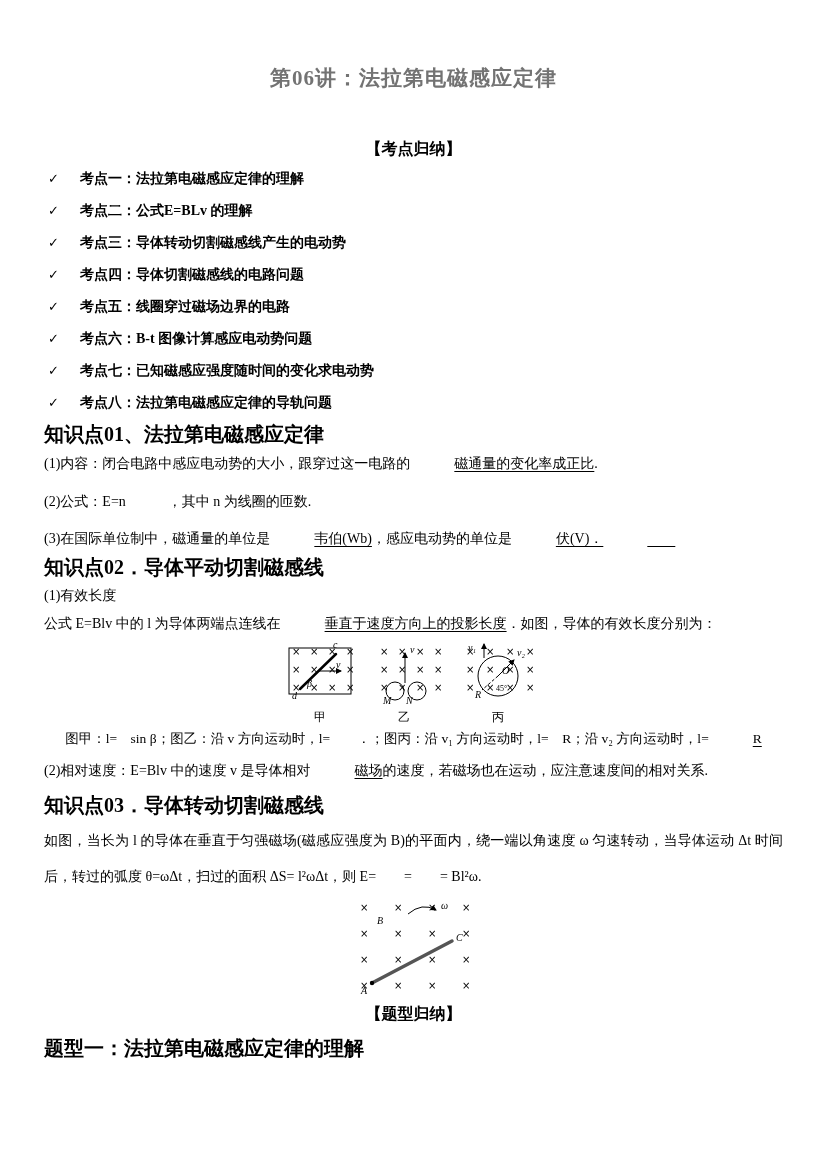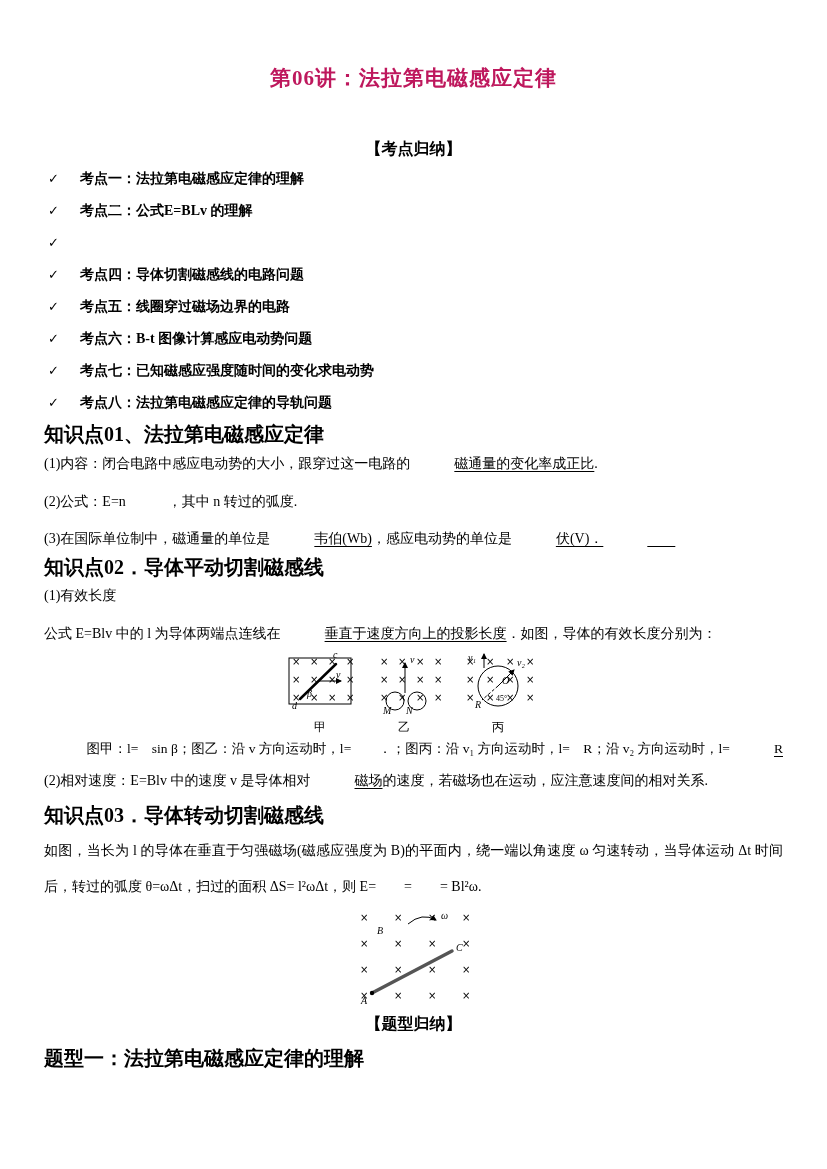--- a/index.html
+++ b/index.html
@@ -12,60 +12,61 @@
   .page { width:827px; height:1169px; padding:64px 44px 0 44px; }
   .title { text-align:center; font-size:21px; font-weight:bold; letter-spacing:1px; line-height:28px; }
   .section-head { text-align:center; font-size:16px; font-weight:bold; line-height:22px; }
   .kaodian-list { }
   .kd-item { display:flex; align-items:baseline; font-size:14px; font-weight:bold; line-height:19px; margin-bottom:13px; }
   .check { width:30px; margin-left:4px; font-family:"DejaVu Sans",sans-serif; font-weight:normal; font-size:13px; flex:none; }
   .kd-label { padding-left:2px; }
   .kp-head { font-size:20px; font-weight:bold; line-height:19px; }
   .body { font-size:14px; line-height:22px; text-align:justify; }
   .tall { line-height:36px; }
-  .nowrap { white-space:nowrap; font-size:13.5px; text-align:right; }
+  .nowrap { white-space:nowrap; font-size:13.5px; text-align:center; }
   .u { text-decoration:underline; text-underline-offset:3px;padding-left:44px; }
   .i { }
   .fig { display:flex; justify-content:center; }
   
-  .mt2{margin-top:2px}.mt4{margin-top:4px}.mt5{margin-top:5px}.mt6{margin-top:16px}
+  .mt2{margin-top:2px}.mt4{margin-top:4px}.mt5{margin-top:5px}.mt6{margin-top:6px}
   .mt8{margin-top:8px}.mt9{margin-top:9px}.mt10{margin-top:10px}.mt14{margin-top:14px}
   .mt15{margin-top:15px}.mt16{margin-top:16px}.mt46{margin-top:46px}
   
   svg { overflow:visible; }
   .xsym { font-size:10px; font-family:"DejaVu Sans",sans-serif; fill:#000; }
   .lbl  { font-size:10px; font-style:italic; font-family:"Liberation Serif",serif; fill:#000; }
   .small{ font-size:8px; font-family:"Liberation Serif",serif; fill:#000; }
   .cjk  { font-size:12px; font-style:normal; fill:#000; }
   .frame{ fill:none; stroke:#000; stroke-width:1; }
   .rod  { stroke:#000; stroke-width:2.5; stroke-linecap:round; }
   .rod2 { stroke:#555; stroke-width:3.5; stroke-linecap:round; }
   .arrow{ stroke:#000; stroke-width:1; fill:none; }
   .dashed{ stroke:#000; stroke-width:1; stroke-dasharray:3 2; }
 </style>
 </head>
 <body>
 
 <div class="page">
 
-  <h1 class="title" style="color: #be185d;">第06讲：法拉第电磁感应定律</h1>
+  <h1 class="title" style="color: #737373;">第06讲：法拉第电磁感应定律</h1>
 
   <h2 class="section-head mt46">【考点归纳】</h2>
 
   <div class="kaodian-list mt9">
     <div class="kd-item">
       <span class="check">✓</span>
       <span class="kd-label">考点一：法拉第电磁感应定律的理解</span>
     </div>
     <div class="kd-item">
       <span class="check">✓</span>
       <span class="kd-label">考点二：公式E=BLv 的理解</span>
     </div>
     <div class="kd-item">
       <span class="check">✓</span>
+      <span class="kd-label">考点三：导体转动切割磁感线产生的电动势</span>
     </div>
     <div class="kd-item">
       <span class="check">✓</span>
       <span class="kd-label">考点四：导体切割磁感线的电路问题</span>
     </div>
     <div class="kd-item">
       <span class="check">✓</span>
       <span class="kd-label">考点五：线圈穿过磁场边界的电路</span>
     </div>
     <div class="kd-item">
@@ -78,21 +79,21 @@
     </div>
     <div class="kd-item">
       <span class="check">✓</span>
       <span class="kd-label">考点八：法拉第电磁感应定律的导轨问题</span>
     </div>
   </div>
 
 
   <p class="kp-head mt8">知识点01、法拉第电磁感应定律</p>
   <p class="body mt9"><span>(1)内容：闭合电路中感应电动势的大小，跟穿过这一电路的</span><span class="u">磁通量的变化率成正比</span><span>.</span></p>
-  <p class="body mt16"><span>(2)公式：</span><span class="i">E=n</span><span>　　　，其中 </span><span class="i">n</span><span> 转过的弧度.</span></p>
+  <p class="body mt16"><span>(2)公式：</span><span class="i">E=n</span><span>　　　，其中 </span><span class="i">n</span><span> 为线圈的匝数.</span></p>
   <p class="body mt15"><span>(3)在国际单位制中，磁通量的单位是</span><span class="u">韦伯(Wb)</span><span>，感应电动势的单位是</span><span class="u">伏(V)．</span><span class="u">　　</span></p>
 
   <p class="kp-head mt8">知识点02．导体平动切割磁感线</p>
   <p class="body mt8">(1)有效长度</p>
   <p class="body mt6"><span>公式 </span><span class="i">E=Blv</span><span> 中的 </span><span class="i">l</span><span> 为导体两端点连线在</span><span class="u">垂直于速度方向上的投影长度</span><span>．如图，导体的有效长度分别为：</span></p>
 
   <div class="fig mt4">
     <svg width="260" height="84" viewBox="0 0 260 84">
       <defs>
         <marker id="arr1" markerWidth="7" markerHeight="7" refX="5" refY="3" orient="auto">

